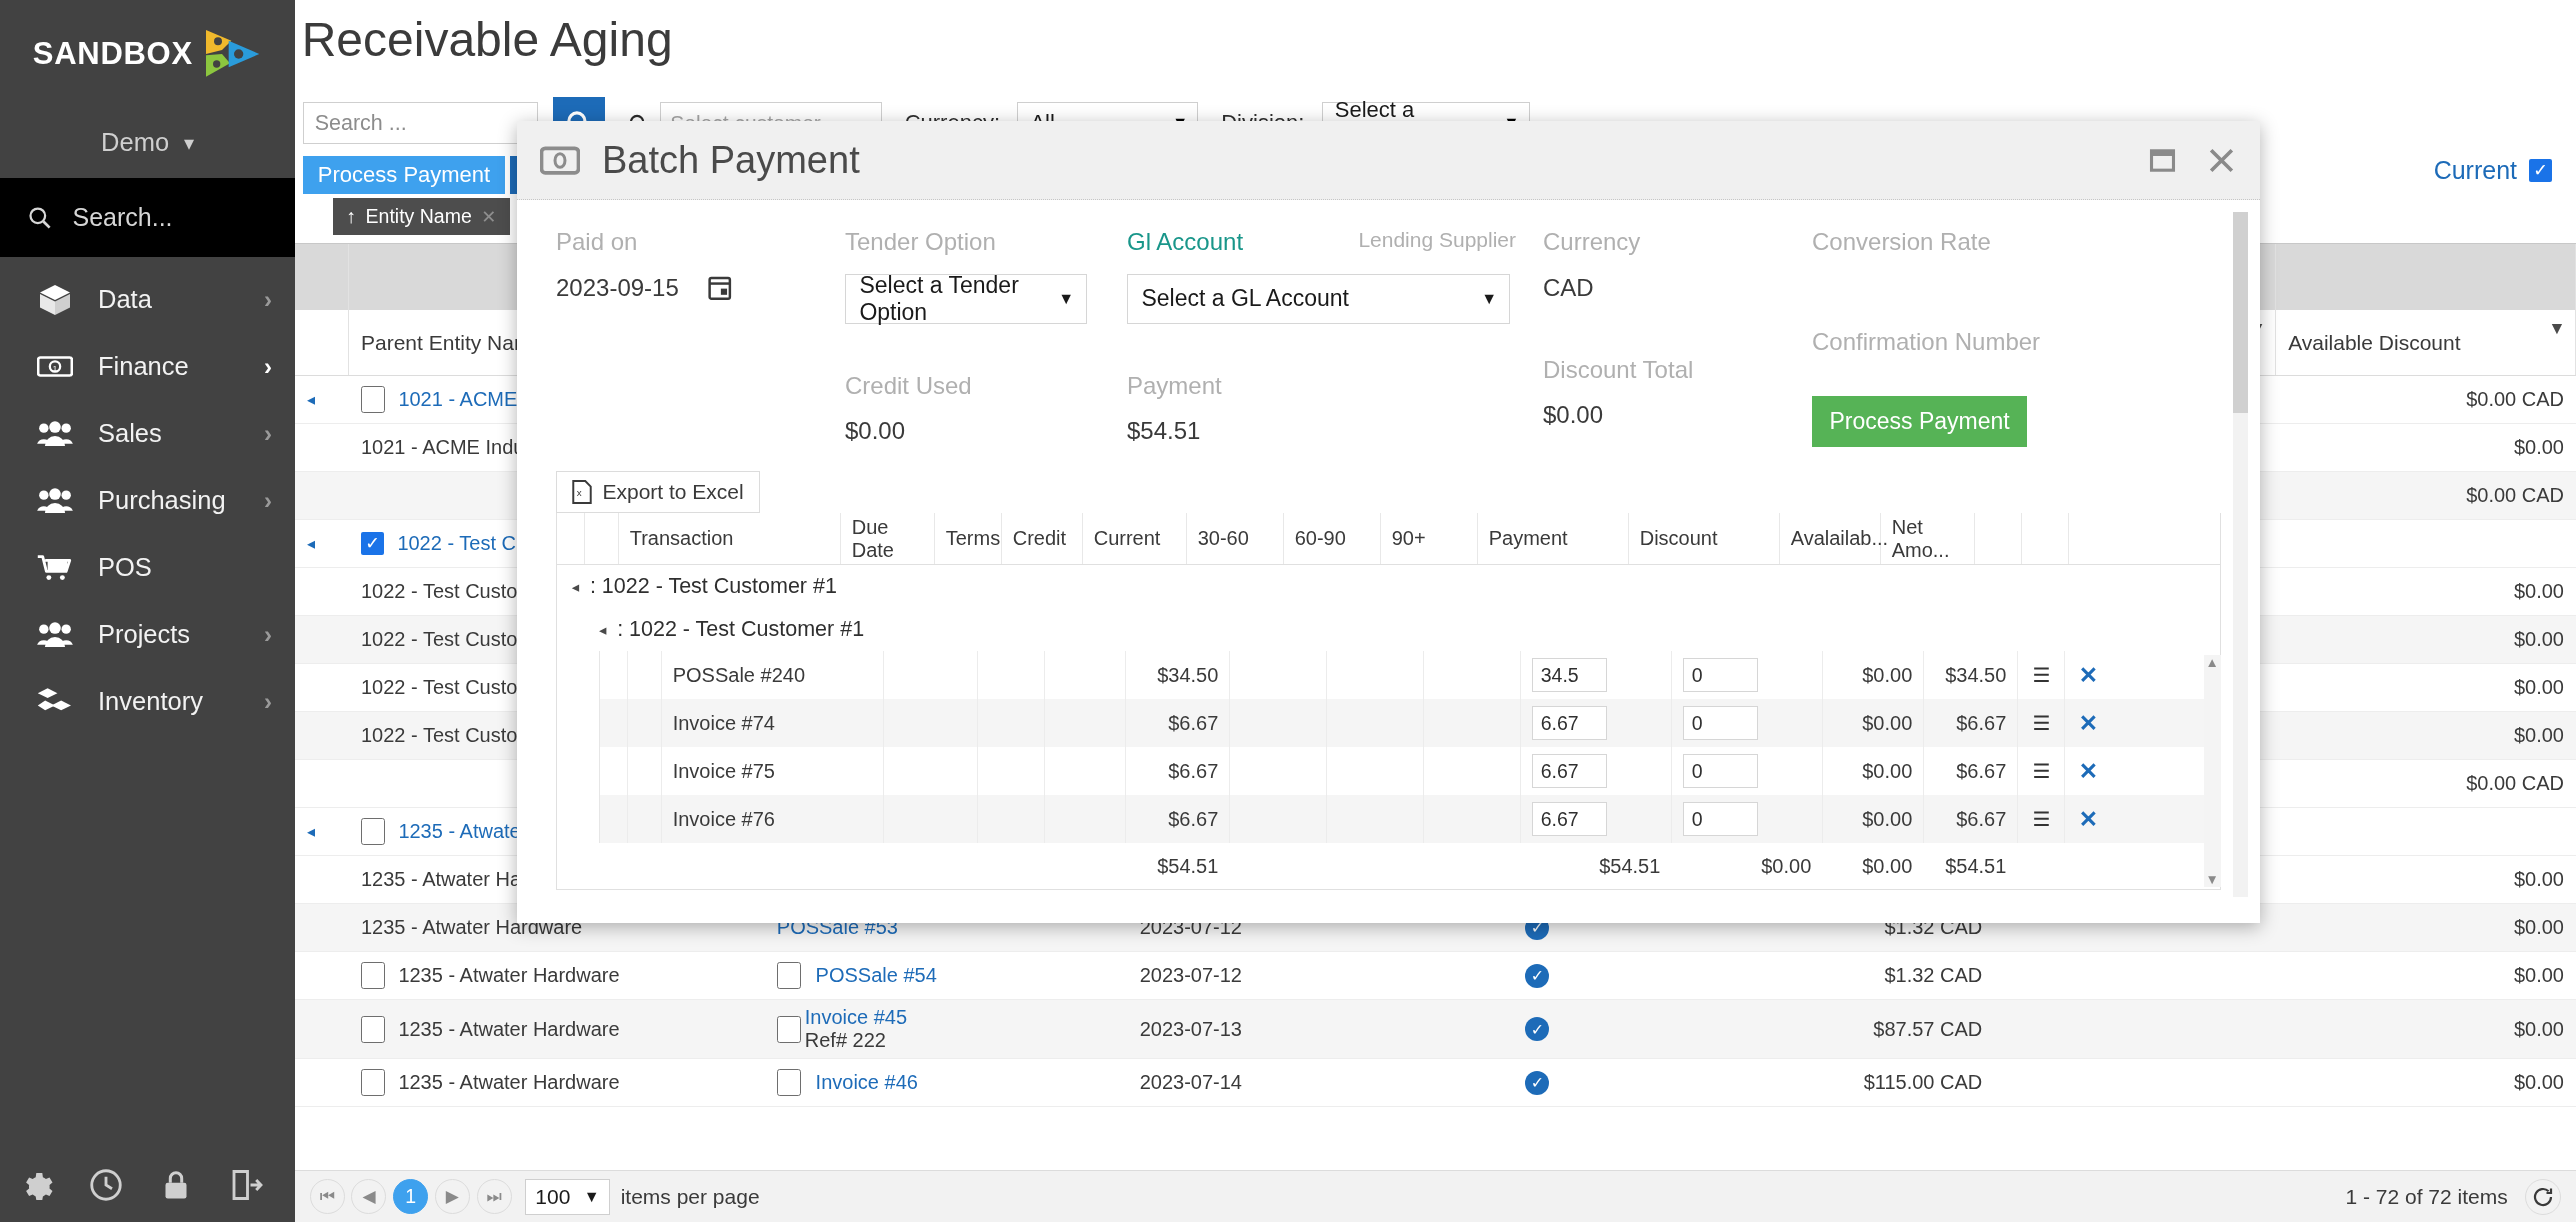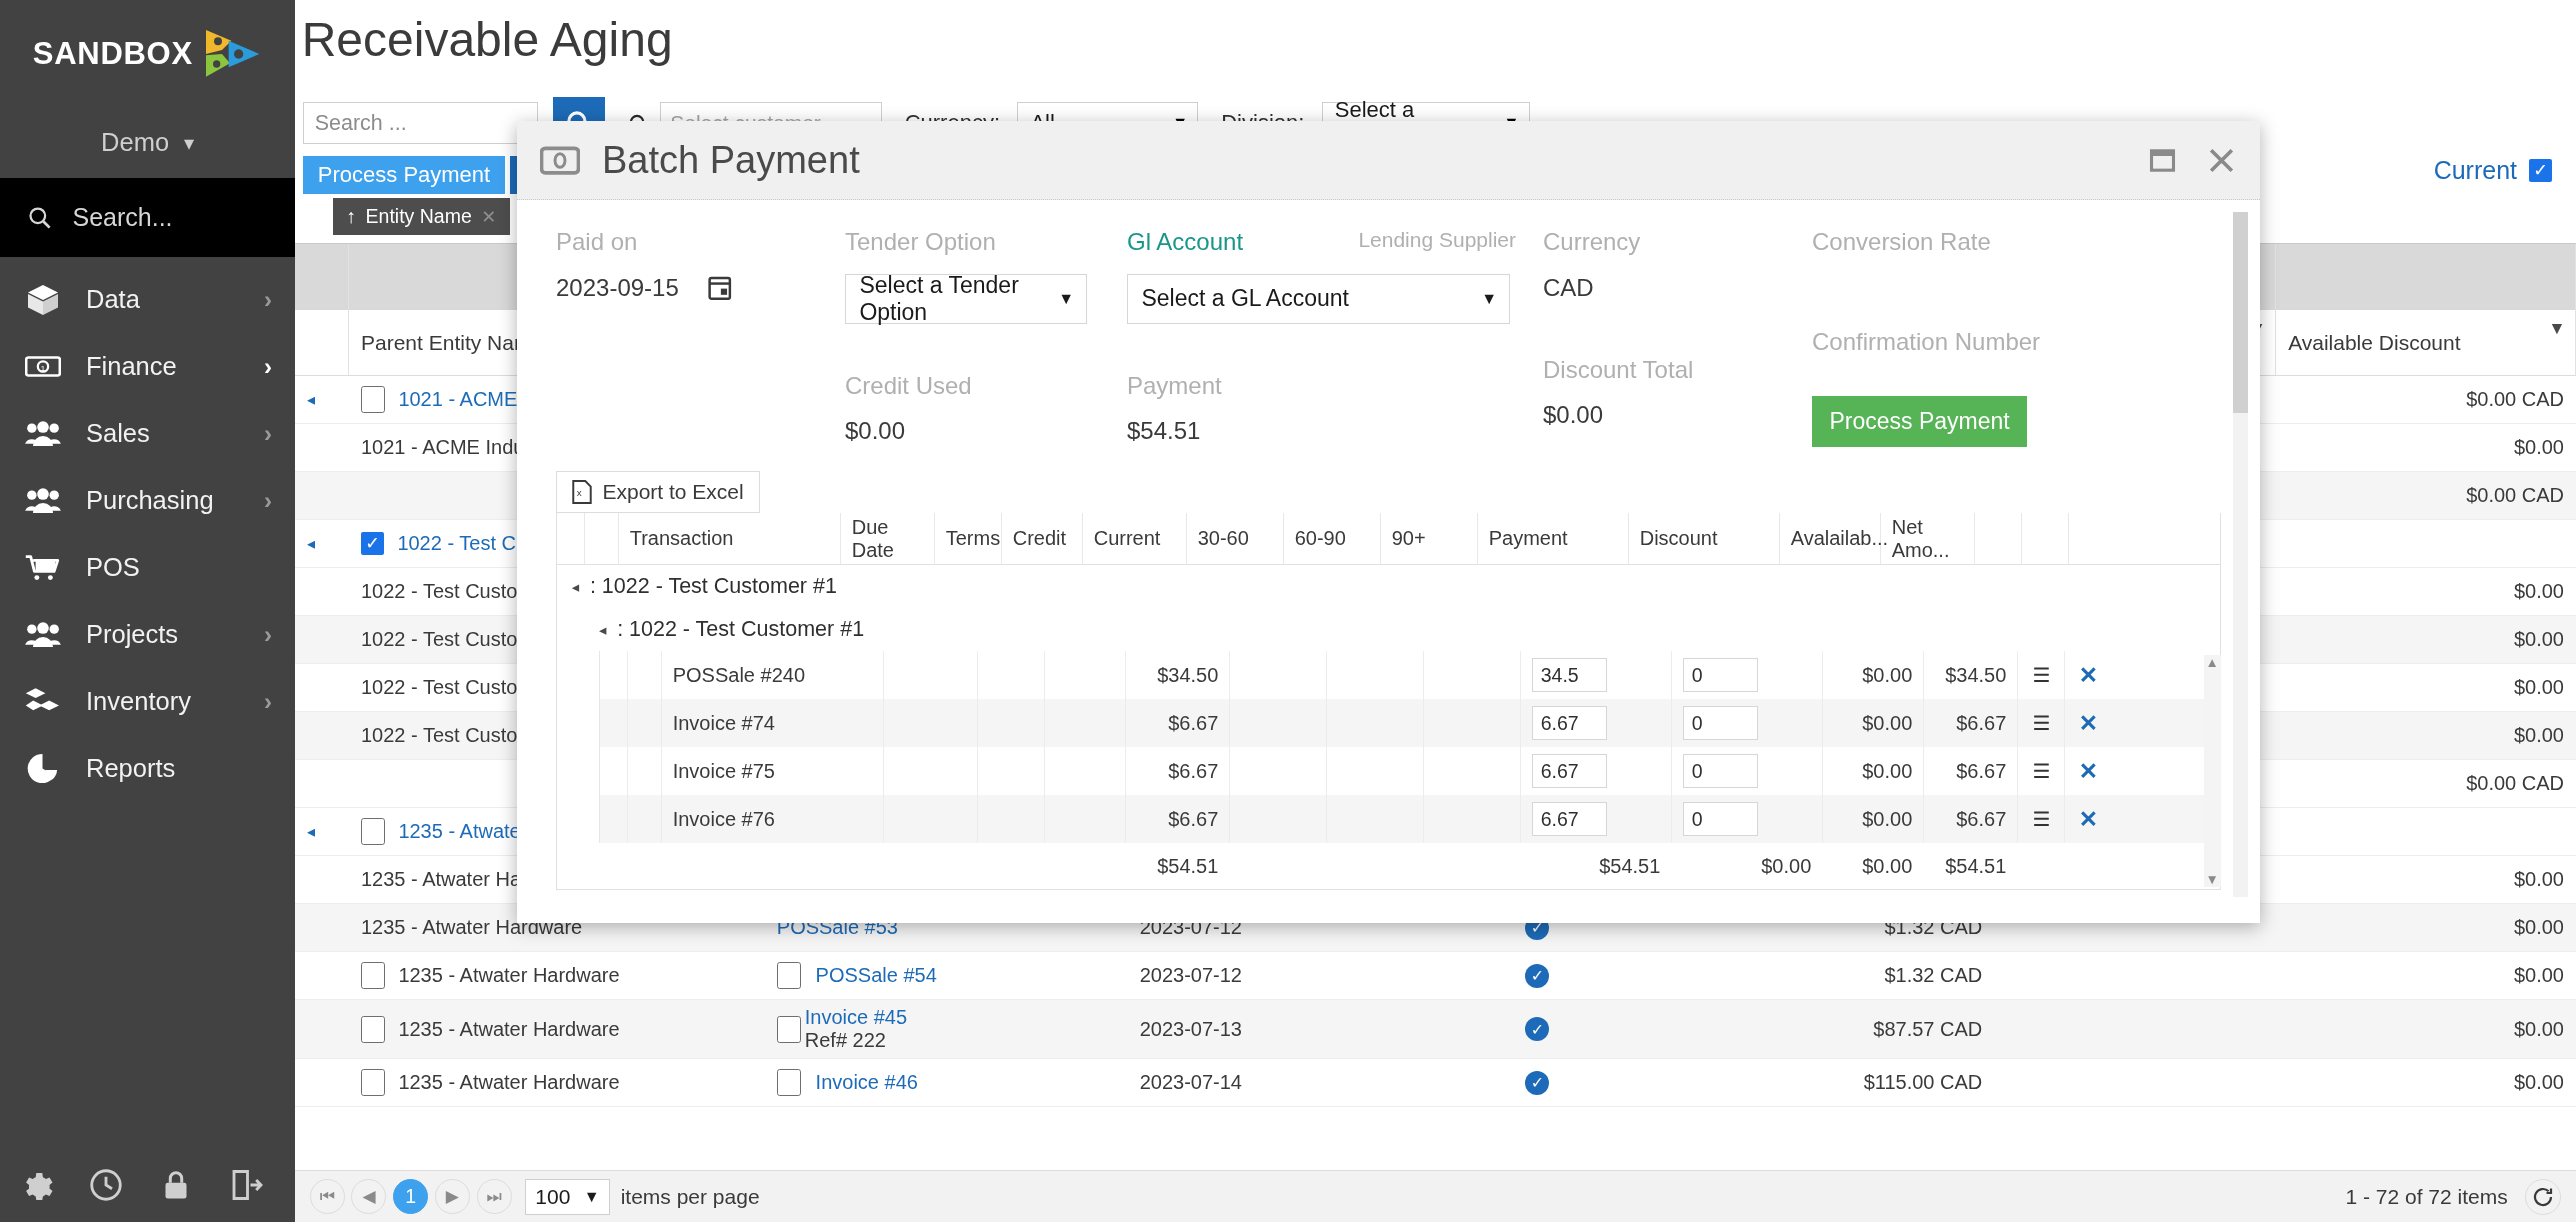--- a/index.html
+++ b/index.html
@@ -27,21 +27,21 @@
     height: 71px; display: flex; align-items: center;
     justify-content: center; gap: 14.8px;
     font-size: 25.5px; color: #cfcfcf;
   }
   .demo-chev { font-size: 20px; color: #cfcfcf; }
   .side-search {
     height: 79px; background: #000000; display: flex;
     align-items: center; padding-left: 25.5px; gap: 20px;
   }
   .side-search-txt { font-size: 25px; color: #d6d6d6; }
-  .nav-list { padding-top: 9.4px; }
+  .nav-list { padding-top: 9.4px; margin-left: 12px; }
   .nav-item {
     height: 67px; display: flex; align-items: center;
     padding: 0 23px 0 23px; gap: 24px; position: relative;
   }
   .nav-icon {
     width: 39px; height: 39px; display: flex;
     align-items: center; justify-content: center; flex: 0 0 39px;
   }
   .nav-label { font-size: 25.5px; color: #f2f2f2; flex: 1; }
   .nav-chev {
@@ -377,30 +377,20 @@
         <svg width="38" height="29.5" viewBox="0 0 30 24">
             <path d="M9 1 L17 5 L9 9 L1 5 Z" fill="#fff"></path>
             <path d="M5 11 L13 15 L5 19 L-1 15 Z" fill="#fff" transform="translate(2,0)"></path>
             <path d="M20 11 L28 15 L20 19 L12 15 Z" fill="#fff"></path>
           </svg>
       </span>
       <span class="nav-label">Inventory</span>
       <span class="nav-chev">›</span>
     </div>
 
-    <div class="nav-item">
-      <span class="nav-icon">
-        <svg width="35" height="35" viewBox="0 0 24 24">
-            <path d="M12 12 L12 2 A10 10 0 1 0 20.5 17 Z" fill="#fff"></path>
-            <path d="M13.6 11 L22.5 11 A9 9 0 0 0 13.6 2.3 Z" fill="#fff" opacity="0"></path>
-            <path d="M14 13 L22 13 A9 9 0 0 1 18.6 19.6 Z" fill="#fff"></path>
-          </svg>
-      </span>
-      <span class="nav-label">Reports</span>
-    </div>
   </div>
 
   <div class="side-bottom">
     <svg class="sb-icon" viewBox="0 0 24 24">
         <path d="M12 8.4a3.6 3.6 0 1 0 0 7.2 3.6 3.6 0 0 0 0-7.2zm9 3.6 2-1.6-2-3.4-2.4 1a7.6 7.6 0 0 0-2-1.2L16.2 4h-4l-.4 2.8c-.7.3-1.4.7-2 1.2l-2.4-1-2 3.4 2 1.6a7.4 7.4 0 0 0 0 2.4l-2 1.6 2 3.4 2.4-1c.6.5 1.3.9 2 1.2l.4 2.4h4l.4-2.4c.7-.3 1.4-.7 2-1.2l2.4 1 2-3.4-2-1.6a7.4 7.4 0 0 0 0-2.4z" fill="#cfcfcf"></path>
       </svg>
     <svg class="sb-icon" viewBox="0 0 24 24">
         <circle cx="12" cy="12" r="9.5" fill="none" stroke="#cfcfcf" stroke-width="1.9"></circle>
         <path d="M12 6.5 V12 L16 14.5" fill="none" stroke="#cfcfcf" stroke-width="1.9"></path>
       </svg>

